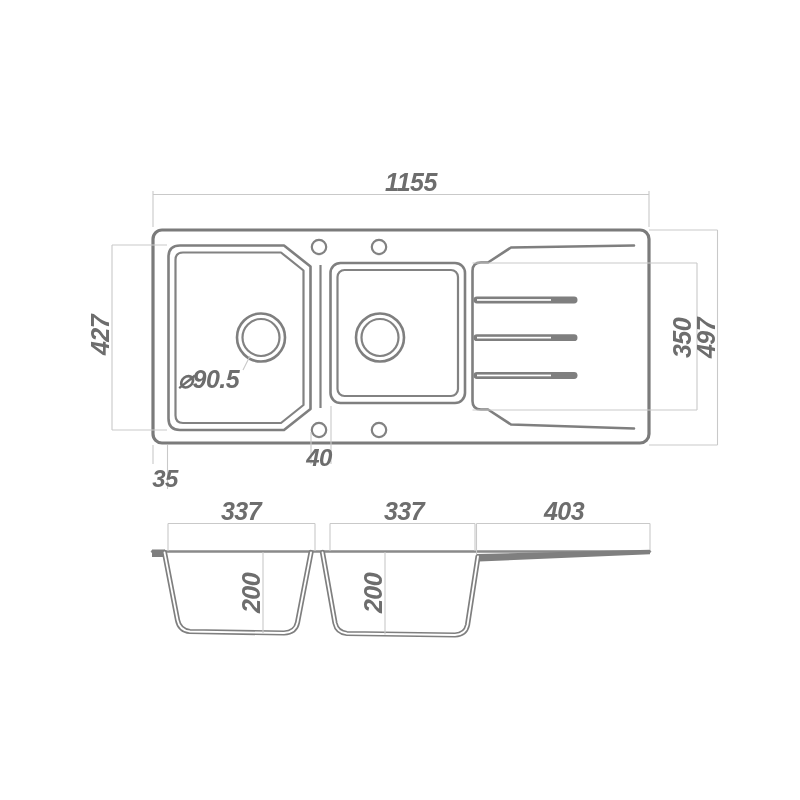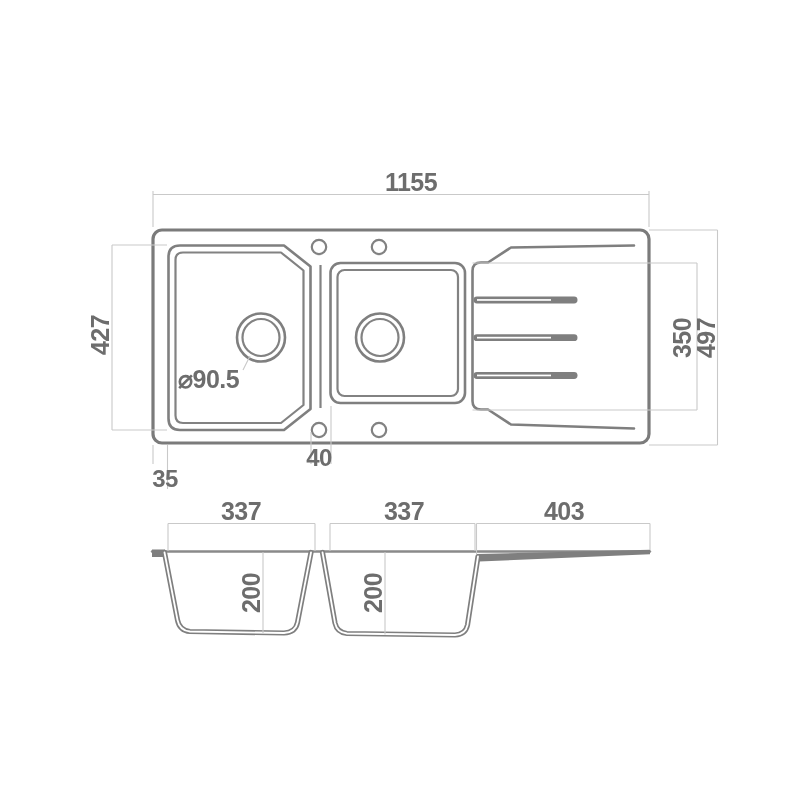--- a/index.html
+++ b/index.html
@@ -1,17 +1,17 @@
 <!DOCTYPE html>
 <html><head>
 <meta charset="utf-8">
 <style>
   html,body{margin:0;padding:0;background:#ffffff;}
   .canvas{position:relative;width:800px;height:800px;background:#fff;overflow:hidden;
-          font-family:"Liberation Sans", sans-serif;}
+          font-family:"Liberation Sans", sans-serif;font-style:italic;}
   svg{position:absolute;left:0;top:0;}
   
   .outline{fill:none;stroke:#7b7b7b;stroke-width:3.2;stroke-linejoin:round;}
   .edge{fill:none;stroke:#7f7f7f;stroke-width:2.6;stroke-linejoin:round;stroke-linecap:round;}
   .edge-thin{fill:none;stroke:#828282;stroke-width:2.2;stroke-linejoin:round;}
   .dimline{stroke:#c9c9c9;stroke-width:1.1;fill:none;}
   .dimtext{font-family:"Liberation Sans", sans-serif;font-weight:700;font-size:25px;
            fill:#6d6d6d;letter-spacing:-0.5px;}
   .dimtext-sm{font-family:"Liberation Sans", sans-serif;font-weight:700;font-size:24px;
            fill:#6d6d6d;letter-spacing:-0.5px;}

